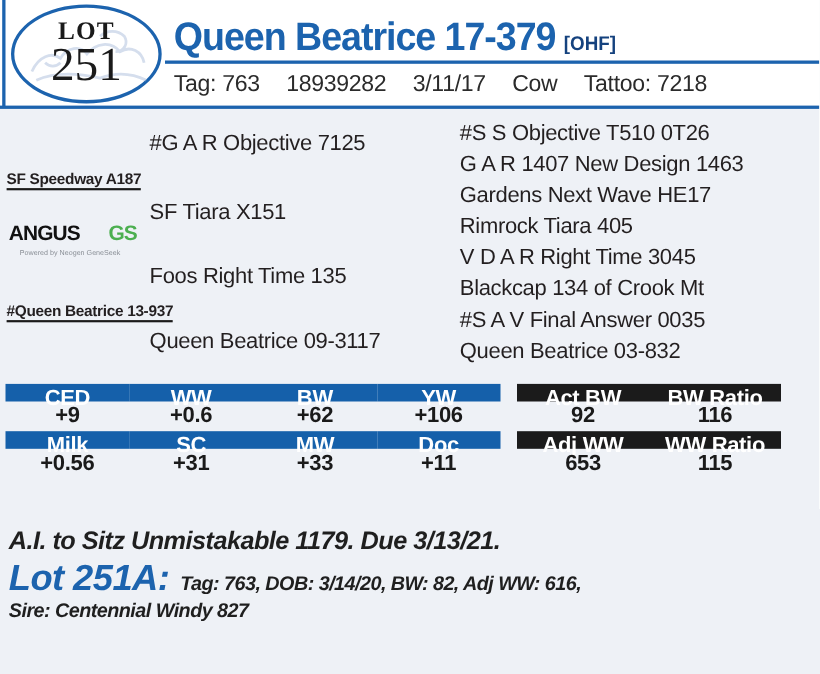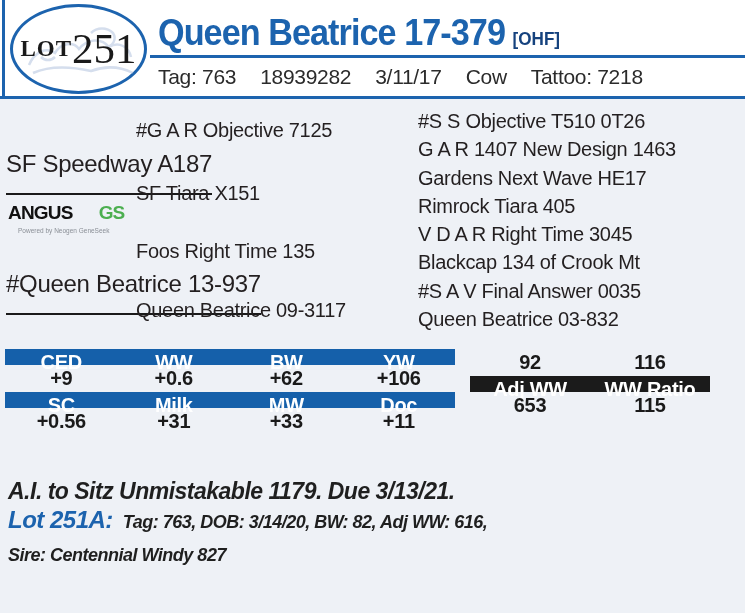--- a/index.html
+++ b/index.html
@@ -13,21 +13,21 @@
     background:#eef1f6;
   }
   
   .left-rule   { position:absolute; left:2px; top:0; width:3px; height:97px; background:#1c63ae; }
   .full-rule   { position:absolute; left:0; top:96px; width:745px; height:3px; background:#1c63ae; }
   .title-rule  { position:absolute; left:150px; top:55px; width:595px; height:3px; background:#1c63ae; }
 
   .badge {
     position:absolute; left:10px; top:4px; width:137px; height:90px;
     background:#ffffff; border:3px solid #1c63ae; border-radius:50%;
-    display:flex; flex-direction:row; align-items:center; justify-content:center;
+    display:flex; flex-direction:column; align-items:center; justify-content:center;
     z-index:3;
   }
   .badge-art { position:absolute; left:8px; top:14px; width:120px; height:64px; opacity:.55; z-index:0; }
   .badge-lot {
     font-family:"Liberation Serif", serif; font-weight:700; font-size:23px;
     color:#1a1a1a; line-height:22px; letter-spacing:1px; position:relative; z-index:1;
   }
   .badge-num {
     font-family:"Liberation Serif", serif; font-weight:400; font-size:43px;
     color:#1a1a1a; line-height:42px; position:relative; z-index:1;
@@ -39,21 +39,21 @@
   }
   .title-suffix { font-size:18px; font-weight:700; color:#15427e; margin-left:8px; letter-spacing:0; }
   .tag-row {
     position:absolute; left:158px; top:65px; display:flex; gap:24px;
     font-size:21px; font-weight:400; color:#2b2b2b; white-space:nowrap;
     letter-spacing:-0.3px;
   }
   
   .ped { position:absolute; font-size:20px; letter-spacing:-0.3px; white-space:nowrap; }
   .ped-parent {
-    font-weight:400; font-size:24px; border-bottom:2.5px solid #1a1a1a; padding-bottom:16px;
+    font-weight:700; font-size:14px; border-bottom:2.5px solid #1a1a1a; padding-bottom:1px;
   }
   .pos-sire-sire { left:136px; top:119px; }
   .pos-sire      { left:6px;  top:150px; }
   .pos-sire-dam  { left:136px; top:182px; }
   .pos-dam-sire  { left:136px; top:240px; }
   .pos-dam       { left:6px;  top:270px; }
   .pos-dam-dam   { left:136px; top:299px; }
   .ancestors {
     position:absolute; left:418px; top:107px; font-size:20px; line-height:28.3px;
     letter-spacing:-0.3px; white-space:nowrap;
@@ -78,21 +78,21 @@
   
   .ai-note {
     position:absolute; left:8px; top:478px; font-size:23px; font-weight:700;
     font-style:italic; color:#1f1f1f; letter-spacing:-0.5px; white-space:nowrap;
   }
   .lot-a-line {
     position:absolute; left:8px; top:506px; display:flex; align-items:baseline; gap:10px;
     white-space:nowrap;
   }
   .lot-a-label {
-    font-size:24px; font-weight:700; font-style:italic; color:#1c63ae; letter-spacing:-0.5px;
+    font-size:33px; font-weight:700; font-style:italic; color:#1c63ae; letter-spacing:-0.5px;
   }
   .lot-a-details, .lot-a-details2 {
     font-size:18px; font-weight:700; font-style:italic; color:#1f1f1f; letter-spacing:-0.5px;
   }
   .lot-a-line2 { position:absolute; left:8px; top:545px; white-space:nowrap; }
 </style>
 </head>
 <body>
 
 <div class="page">
@@ -159,34 +159,38 @@
       <div class="tbl-cell hdr-blue">BW</div>
       <div class="tbl-cell hdr-blue">YW</div>
     </div>
     <div class="tbl-row val-row">
       <div class="tbl-cell">+9</div>
       <div class="tbl-cell">+0.6</div>
       <div class="tbl-cell">+62</div>
       <div class="tbl-cell">+106</div>
     </div>
     <div class="tbl-row">
+      <div class="tbl-cell hdr-blue">Milk</div>
       <div class="tbl-cell hdr-blue">SC</div>
-      <div class="tbl-cell hdr-blue">Milk</div>
       <div class="tbl-cell hdr-blue">MW</div>
       <div class="tbl-cell hdr-blue">Doc</div>
     </div>
     <div class="tbl-row val-row">
       <div class="tbl-cell">+0.56</div>
       <div class="tbl-cell">+31</div>
       <div class="tbl-cell">+33</div>
       <div class="tbl-cell">+11</div>
     </div>
   </div>
 
   <div class="tbl weight-tbl">
+    <div class="tbl-row">
+      <div class="tbl-cell hdr-black">Act BW</div>
+      <div class="tbl-cell hdr-black">BW Ratio</div>
+    </div>
     <div class="tbl-row val-row">
       <div class="tbl-cell">92</div>
       <div class="tbl-cell">116</div>
     </div>
     <div class="tbl-row">
       <div class="tbl-cell hdr-black">Adj WW</div>
       <div class="tbl-cell hdr-black">WW Ratio</div>
     </div>
     <div class="tbl-row val-row">
       <div class="tbl-cell">653</div>

